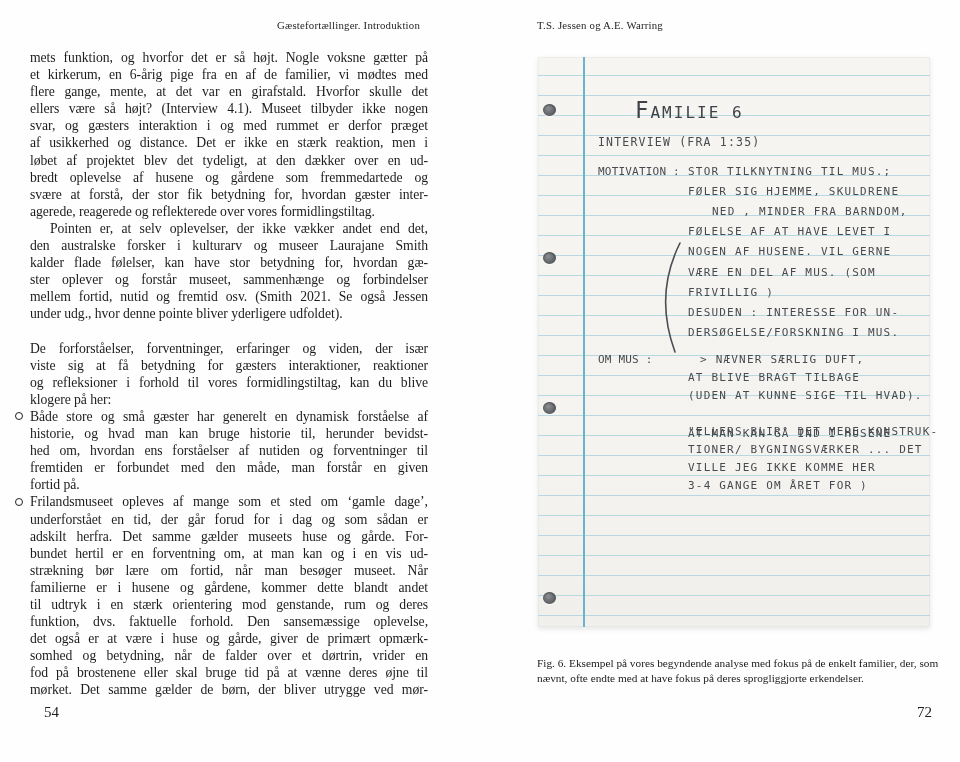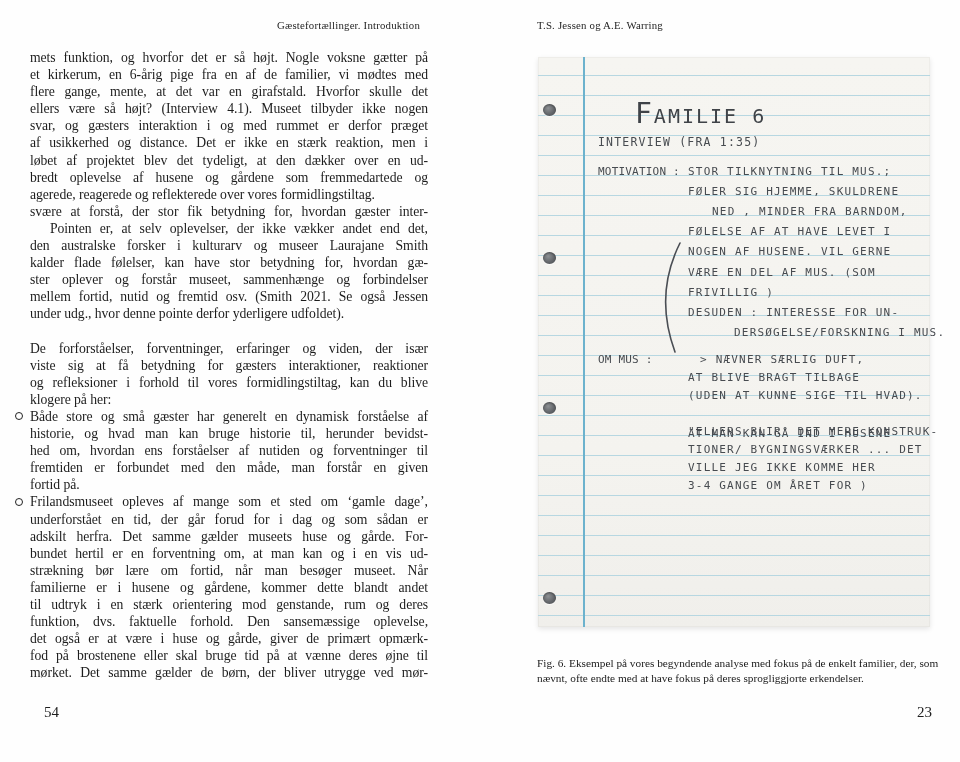--- a/index.html
+++ b/index.html
@@ -63,21 +63,21 @@
   }
   .hole-1{top:47px;} .hole-2{top:195px;} .hole-3{top:345px;} .hole-4{top:535px;}
 
   
   .hand{
     position:absolute;
     font-family:"DejaVu Sans Mono", monospace;
     color:#474b50;white-space:nowrap;
   }
   .note-title{
-    left:97px;top:40px;font-size:20px;letter-spacing:2px;color:#3f4348;text-align:center;
+    left:97px;top:40px;font-size:16px;letter-spacing:2px;color:#3f4348;text-align:center;
   }
   .note-title::first-letter{font-size:1.4em;}
   .note-subtitle{
     left:60px;top:78px;font-size:11.5px;letter-spacing:1.2px;
   }
   .note-label{
     left:60px;font-size:11px;letter-spacing:.2px;
   }
   .note-line{
     left:150px;font-size:11px;letter-spacing:1.2px;
@@ -99,47 +99,48 @@
 
 <div class="body-text">
     <div class="line">mets funktion, og hvorfor det er så højt. Nogle voksne gætter på</div>
     <div class="line">et kirkerum, en 6-årig pige fra en af de familier, vi mødtes med</div>
     <div class="line">flere gange, mente, at det var en girafstald. Hvorfor skulle det</div>
     <div class="line">ellers være så højt? (Interview 4.1). Museet tilbyder ikke nogen</div>
     <div class="line">svar, og gæsters interaktion i og med rummet er derfor præget</div>
     <div class="line">af usikkerhed og distance. Det er ikke en stærk reaktion, men i</div>
     <div class="line">løbet af projektet blev det tydeligt, at den dækker over en ud-</div>
     <div class="line">bredt oplevelse af husene og gårdene som fremmedartede og</div>
+    <div class="line">svære at forstå, der stor fik betydning for, hvordan gæster inter-</div>
     <div class="line para-end">agerede, reagerede og reflekterede over vores formidlingstiltag.</div>
-    <div class="line">svære at forstå, der stor fik betydning for, hvordan gæster inter-</div>
     <div class="line first-indent">Pointen er, at selv oplevelser, der ikke vækker andet end det,</div>
     <div class="line">den australske forsker i kulturarv og museer Laurajane Smith</div>
     <div class="line">kalder flade følelser, kan have stor betydning for, hvordan gæ-</div>
     <div class="line">ster oplever og forstår museet, sammenhænge og forbindelser</div>
     <div class="line">mellem fortid, nutid og fremtid osv. (Smith 2021. Se også Jessen</div>
-    <div class="line para-end">under udg., hvor denne pointe derfor yderligere udfoldet).</div>
+    <div class="line para-end">under udg., hvor denne pointe bliver yderligere udfoldet).</div>
     <div class="line gap"></div>
     <div class="line">De forforståelser, forventninger, erfaringer og viden, der især</div>
     <div class="line">viste sig at få betydning for gæsters interaktioner, reaktioner</div>
     <div class="line">og refleksioner i forhold til vores formidlingstiltag, kan du blive</div>
     <div class="line para-end">klogere på her:</div>
     <div class="line">Både store og små gæster har generelt en dynamisk forståelse af<span class="bullet-marker"></span></div>
     <div class="line">historie, og hvad man kan bruge historie til, herunder bevidst-</div>
     <div class="line">hed om, hvordan ens forståelser af nutiden og forventninger til</div>
     <div class="line">fremtiden er forbundet med den måde, man forstår en given</div>
     <div class="line para-end">fortid på.</div>
     <div class="line">Frilandsmuseet opleves af mange som et sted om ‘gamle dage’,<span class="bullet-marker"></span></div>
     <div class="line">underforstået en tid, der går forud for i dag og som sådan er</div>
     <div class="line">adskilt herfra. Det samme gælder museets huse og gårde. For-</div>
     <div class="line">bundet hertil er en forventning om, at man kan og i en vis ud-</div>
     <div class="line">strækning bør lære om fortid, når man besøger museet. Når</div>
     <div class="line">familierne er i husene og gårdene, kommer dette blandt andet</div>
     <div class="line">til udtryk i en stærk orientering mod genstande, rum og deres</div>
     <div class="line">funktion, dvs. faktuelle forhold. Den sansemæssige oplevelse,</div>
     <div class="line">det også er at være i huse og gårde, giver de primært opmærk-</div>
+    <div class="line">somhed og betydning, når de falder over et dørtrin, vrider en</div>
     <div class="line">fod på brostenene eller skal bruge tid på at vænne deres øjne til</div>
     <div class="line">mørket. Det samme gælder de børn, der bliver utrygge ved mør-</div>
   </div>
 
 <div class="folio left">54</div>
 
 <div class="running-head right">T.S. Jessen og A.E. Warring</div>
 
 <div class="notebook-paper">
   <div class="ruled-lines"></div>
@@ -159,31 +160,31 @@
   <div id="note-sections">
       <div class="hand note-label" style="top: 108px;">MOTIVATION :</div>
       <div class="hand note-line" style="top: 108px;">STOR TILKNYTNING TIL MUS.;</div>
       <div class="hand note-line" style="top: 128.1px;">FØLER SIG HJEMME, SKULDRENE</div>
       <div class="hand note-line" style="top: 148.2px; margin-left: 24px;">NED , MINDER FRA BARNDOM,</div>
       <div class="hand note-line" style="top: 168.3px;">FØLELSE AF AT HAVE LEVET I</div>
       <div class="hand note-line" style="top: 188.4px;">NOGEN AF HUSENE. VIL GERNE</div>
       <div class="hand note-line" style="top: 208.5px;">VÆRE EN DEL AF MUS. (SOM</div>
       <div class="hand note-line" style="top: 228.6px;">FRIVILLIG )</div>
       <div class="hand note-line" style="top: 248.7px;">DESUDEN : INTERESSE FOR UN-</div>
-      <div class="hand note-line" style="top: 268.8px; margin-left: 46px;">DERSØGELSE/FORSKNING I MUS.</div>
+      <div class="hand note-line" style="top: 268.8px;">DERSØGELSE/FORSKNING I MUS.</div>
       <div class="hand note-label" style="top: 296px;">OM MUS :</div>
       <div class="hand note-line" style="top: 296px; margin-left: 12px;">&gt; NÆVNER SÆRLIG DUFT,</div>
       <div class="hand note-line" style="top: 314px;">AT BLIVE BRAGT TILBAGE</div>
       <div class="hand note-line" style="top: 332px;">(UDEN AT KUNNE SIGE TIL HVAD).</div>
       <div class="hand note-line" style="top: 350px; margin-top: 20px;">AT MAN KAN GÅ IND I HUSENE</div>
       <div class="hand note-line" style="top: 368px;">"ELLERS BLIR' DET MERE KONSTRUK-</div>
       <div class="hand note-line" style="top: 386px;">TIONER/ BYGNINGSVÆRKER ... DET</div>
       <div class="hand note-line" style="top: 404px;">VILLE JEG IKKE KOMME HER</div>
       <div class="hand note-line" style="top: 422px;">3-4 GANGE OM ÅRET FOR )</div>
     </div>
 </div>
 
 <div class="figure-caption">
     <div>Fig. 6. Eksempel på vores begyndende analyse med fokus på de enkelt familier, der, som</div>
     <div>nævnt, ofte endte med at have fokus på deres sprogliggjorte erkendelser.</div>
   </div>
 
-<div class="folio right">23</div>
+<div class="folio right">72</div>
 
 </body></html>

